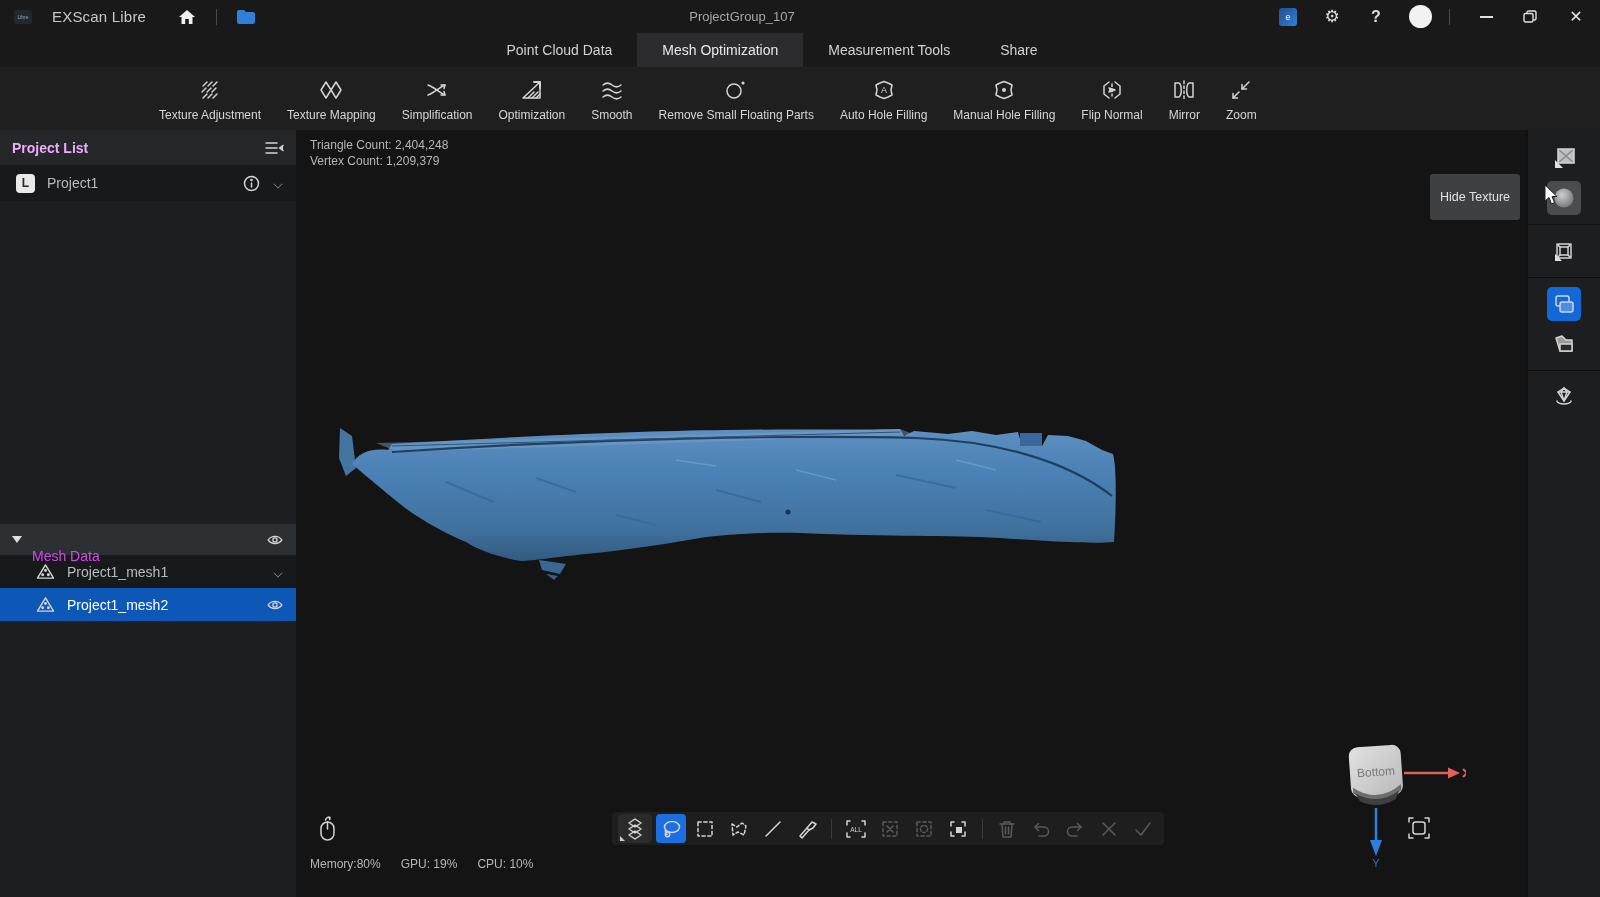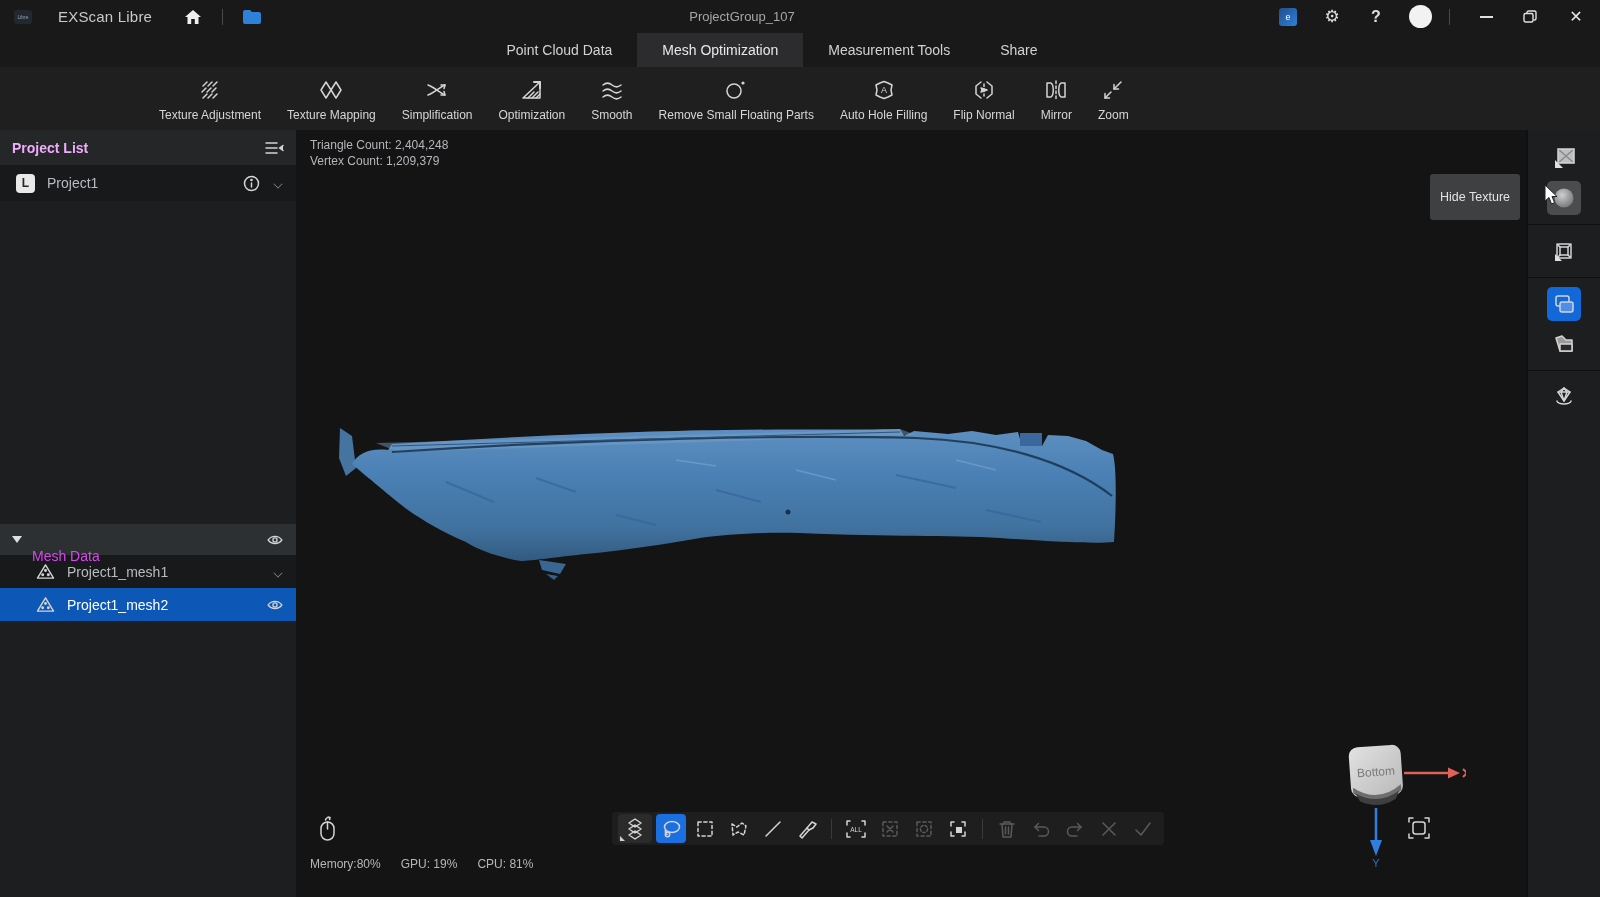--- a/index.html
+++ b/index.html
@@ -6,21 +6,21 @@
   html,body { width:1600px; height:897px; background:#141414; overflow:hidden;
               font-family:"Liberation Sans", sans-serif; }
   svg { display:block; }
   .ic { stroke:#d4d4d4; fill:none; stroke-width:1.5; stroke-linecap:round; stroke-linejoin:round; }
 
   
   #titlebar { position:absolute; left:0; top:0; width:1600px; height:33px; background:#191919;
               display:flex; align-items:center; color:#cfcfcf; }
   #app-logo { width:18px; height:14px; margin-left:14px; background:#23282e; border-radius:3px;
               display:flex; align-items:center; justify-content:center; font-size:5px; color:#8fa6bb; }
-  #app-name { margin-left:26px; font-size:15px; color:#c9c9c9; letter-spacing:.2px; }
+  #app-name { margin-left:20px; font-size:15px; color:#c9c9c9; letter-spacing:.2px; }
   #home-btn { margin-left:26px; }
   .tb-divider { width:1px; height:16px; background:#4a4a4a; margin:0 14px; }
   #window-title { position:absolute; left:742px; top:0; transform:translateX(-50%); height:33px;
                   line-height:33px; font-size:13px; color:#a6a6a6; }
   #titlebar-right { position:absolute; right:0; top:0; height:33px; display:flex; align-items:center; }
   .tbr-item { width:30px; height:33px; display:flex; align-items:center; justify-content:center; }
   #account-badge { width:18px; height:18px; border-radius:3px; background:linear-gradient(135deg,#1f4f8f,#2f80d8);
                    color:#fff; font-size:9px; display:flex; align-items:center; justify-content:center; }
   #gear-icon { font-size:17px; color:#dcdcdc; }
   #help-icon { font-size:16px; font-weight:bold; color:#e0e0e0; }
@@ -252,20 +252,31 @@
         <svg width="26" height="24" viewBox="0 0 26 24">
       <g class="ic">
             <path d="M9 5 L13 3.5 L17 5 L21 7 L20 12 L21 17 L17 19 L13 20.5 L9 19 L5 17 L6 12 L5 7 Z"></path>
           </g>
       <text x="13" y="15" font-size="9" fill="#d4d4d4" text-anchor="middle" font-family="Liberation Sans, sans-serif">A</text>
     </svg>
       </div>
     <div class="tlabel">Auto Hole Filling</div>
   </div>
 
+  <div class="tool">
+    <div class="ticon">
+        <svg width="26" height="24" viewBox="0 0 26 24">
+      <g class="ic">
+            <path d="M9 5 L13 3.5 L17 5 L21 7 L20 12 L21 17 L17 19 L13 20.5 L9 19 L5 17 L6 12 L5 7 Z"></path>
+      <circle cx="13" cy="12" r="2" fill="#d4d4d4" stroke="none"></circle>
+          </g>
+    </svg>
+      </div>
+    <div class="tlabel">Manual Hole Filling</div>
+  </div>
 
   <div class="tool">
     <div class="ticon">
         <svg width="26" height="24" viewBox="0 0 26 24">
       <g class="ic">
             <path d="M10 4 L5 8 L5 16 L10 20"></path>
             <path d="M16 4 L21 8 L21 16 L16 20"></path>
       <path d="M13 6 L13 18" stroke-dasharray="2.5 2.5"></path>
             <path d="M10 10 L16 12 L10 14" fill="#d4d4d4"></path>
           </g>
@@ -562,21 +573,21 @@
       <div class="sbtn dim">
         <svg width="20" height="18" viewBox="0 0 20 18">
           <path d="M3 10 L8 15 L17 3" class="ic"></path>
         </svg>
       </div>
     </div>
 
     <div id="statusbar">
       <span>Memory:80%</span>
       <span>GPU: 19%</span>
-      <span>CPU: 81%</span>
+      <span>CPU: 10%</span>
     </div>
 
     <div id="fit-btn">
       <svg width="28" height="26" viewBox="0 0 28 26">
         <g class="ic" stroke="#c8c8c8">
             <path d="M8 3 H4 V7 M4 19 V23 H8 M20 23 H24 V19 M24 7 V3 H20"></path>
         <rect x="8" y="7" width="12" height="12" rx="2.5"></rect>
           </g>
       </svg>
     </div>

